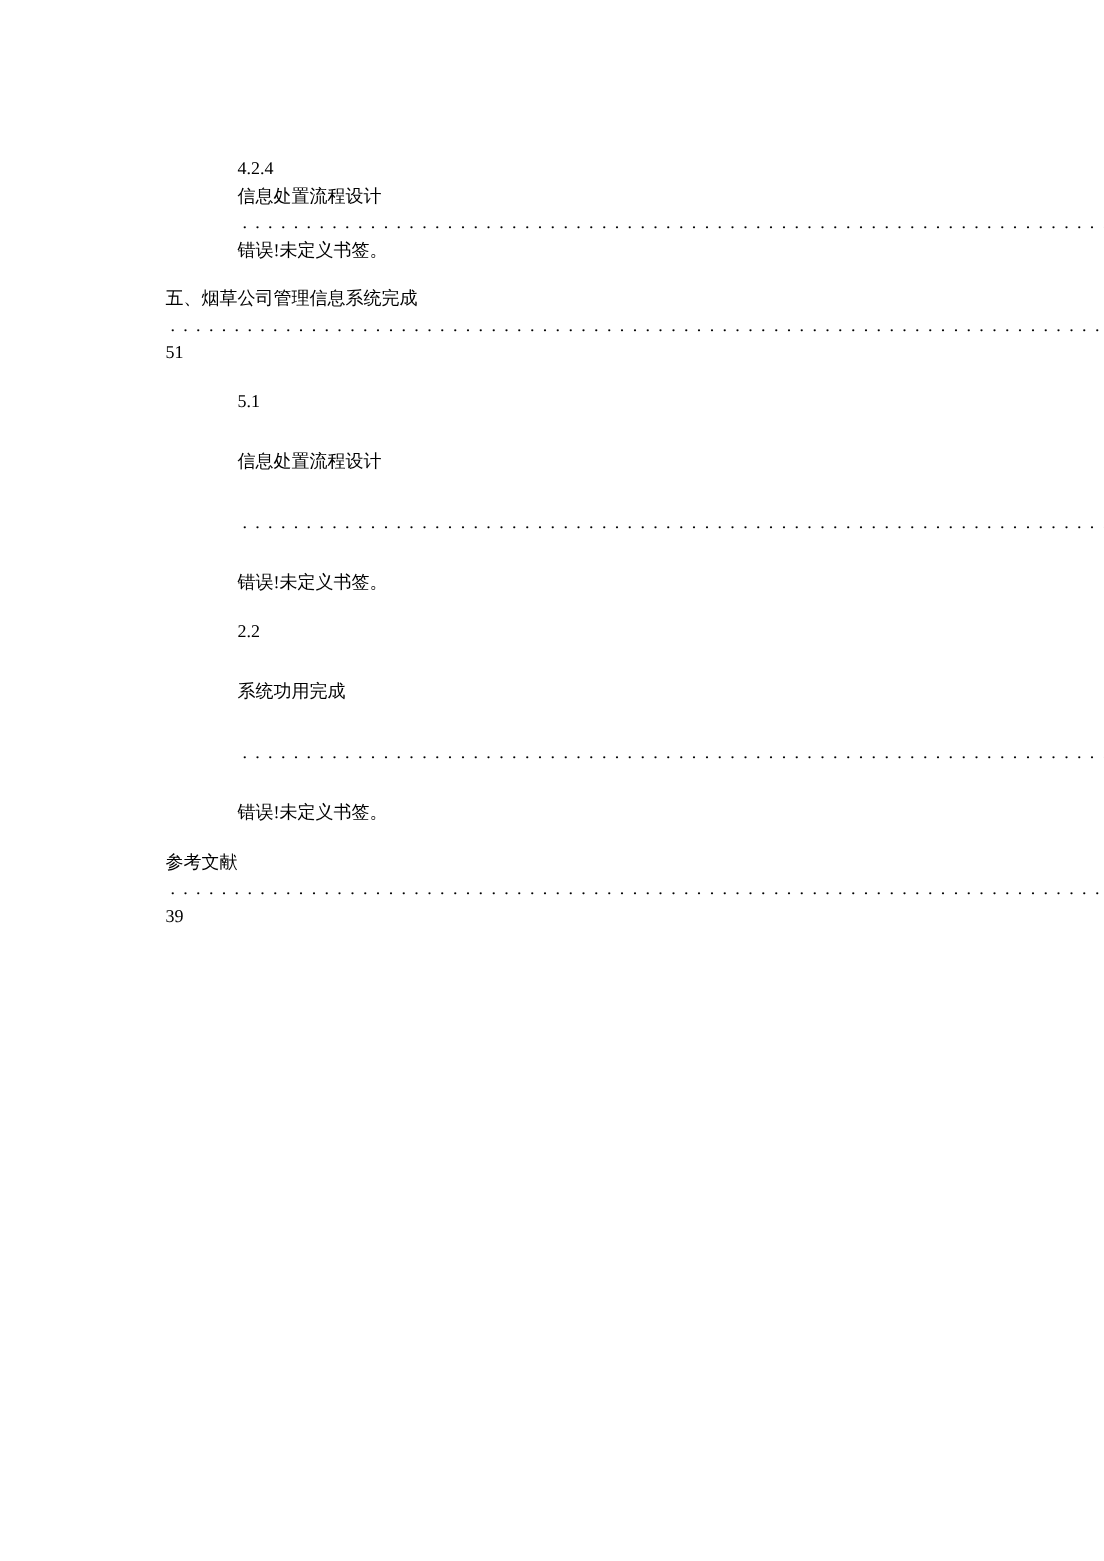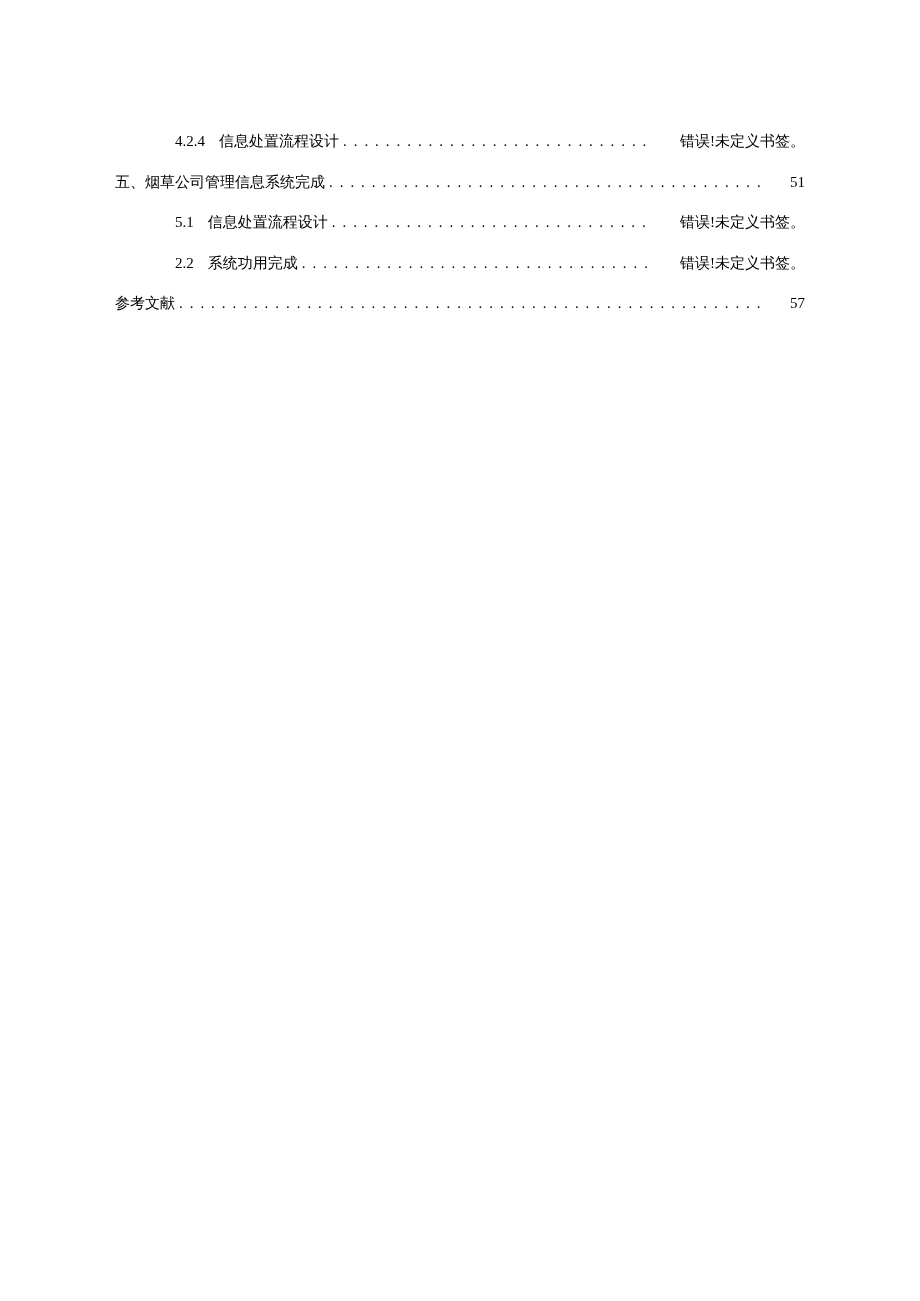--- a/index.html
+++ b/index.html
@@ -16,26 +16,28 @@
       color: #000000;
       padding: 130px 115px 0 115px;
       position: relative;
     }
     .toc-line {
       display: flex;
       align-items: baseline;
       margin-bottom: 18px;
       line-height: 1.5;
       white-space: nowrap;
+      flex-direction: column;
     }
     .indent-1 {
       padding-left: 0;
     }
     .indent-2 {
       padding-left: 60px;
+      gap: 28px;
     }
     .indent-3 {
       padding-left: 60px;
     }
     .entry-num {
       margin-right: 14px;
       flex-shrink: 0;
     }
     .entry-title {
       flex-shrink: 0;
@@ -89,17 +91,17 @@
     <span class="entry-num">2.2</span>
     <span class="entry-title">系统功用完成</span>
     <span class="dots"></span>
     <span class="entry-page">错误!未定义书签。</span>
   </div>
 
 
   <div class="toc-line indent-1">
     <span class="entry-title">参考文献</span>
     <span class="dots"></span>
-    <span class="entry-page">57</span>
+    <span class="entry-page">39</span>
   </div>
 
 
 </div>
 
 </body></html>

